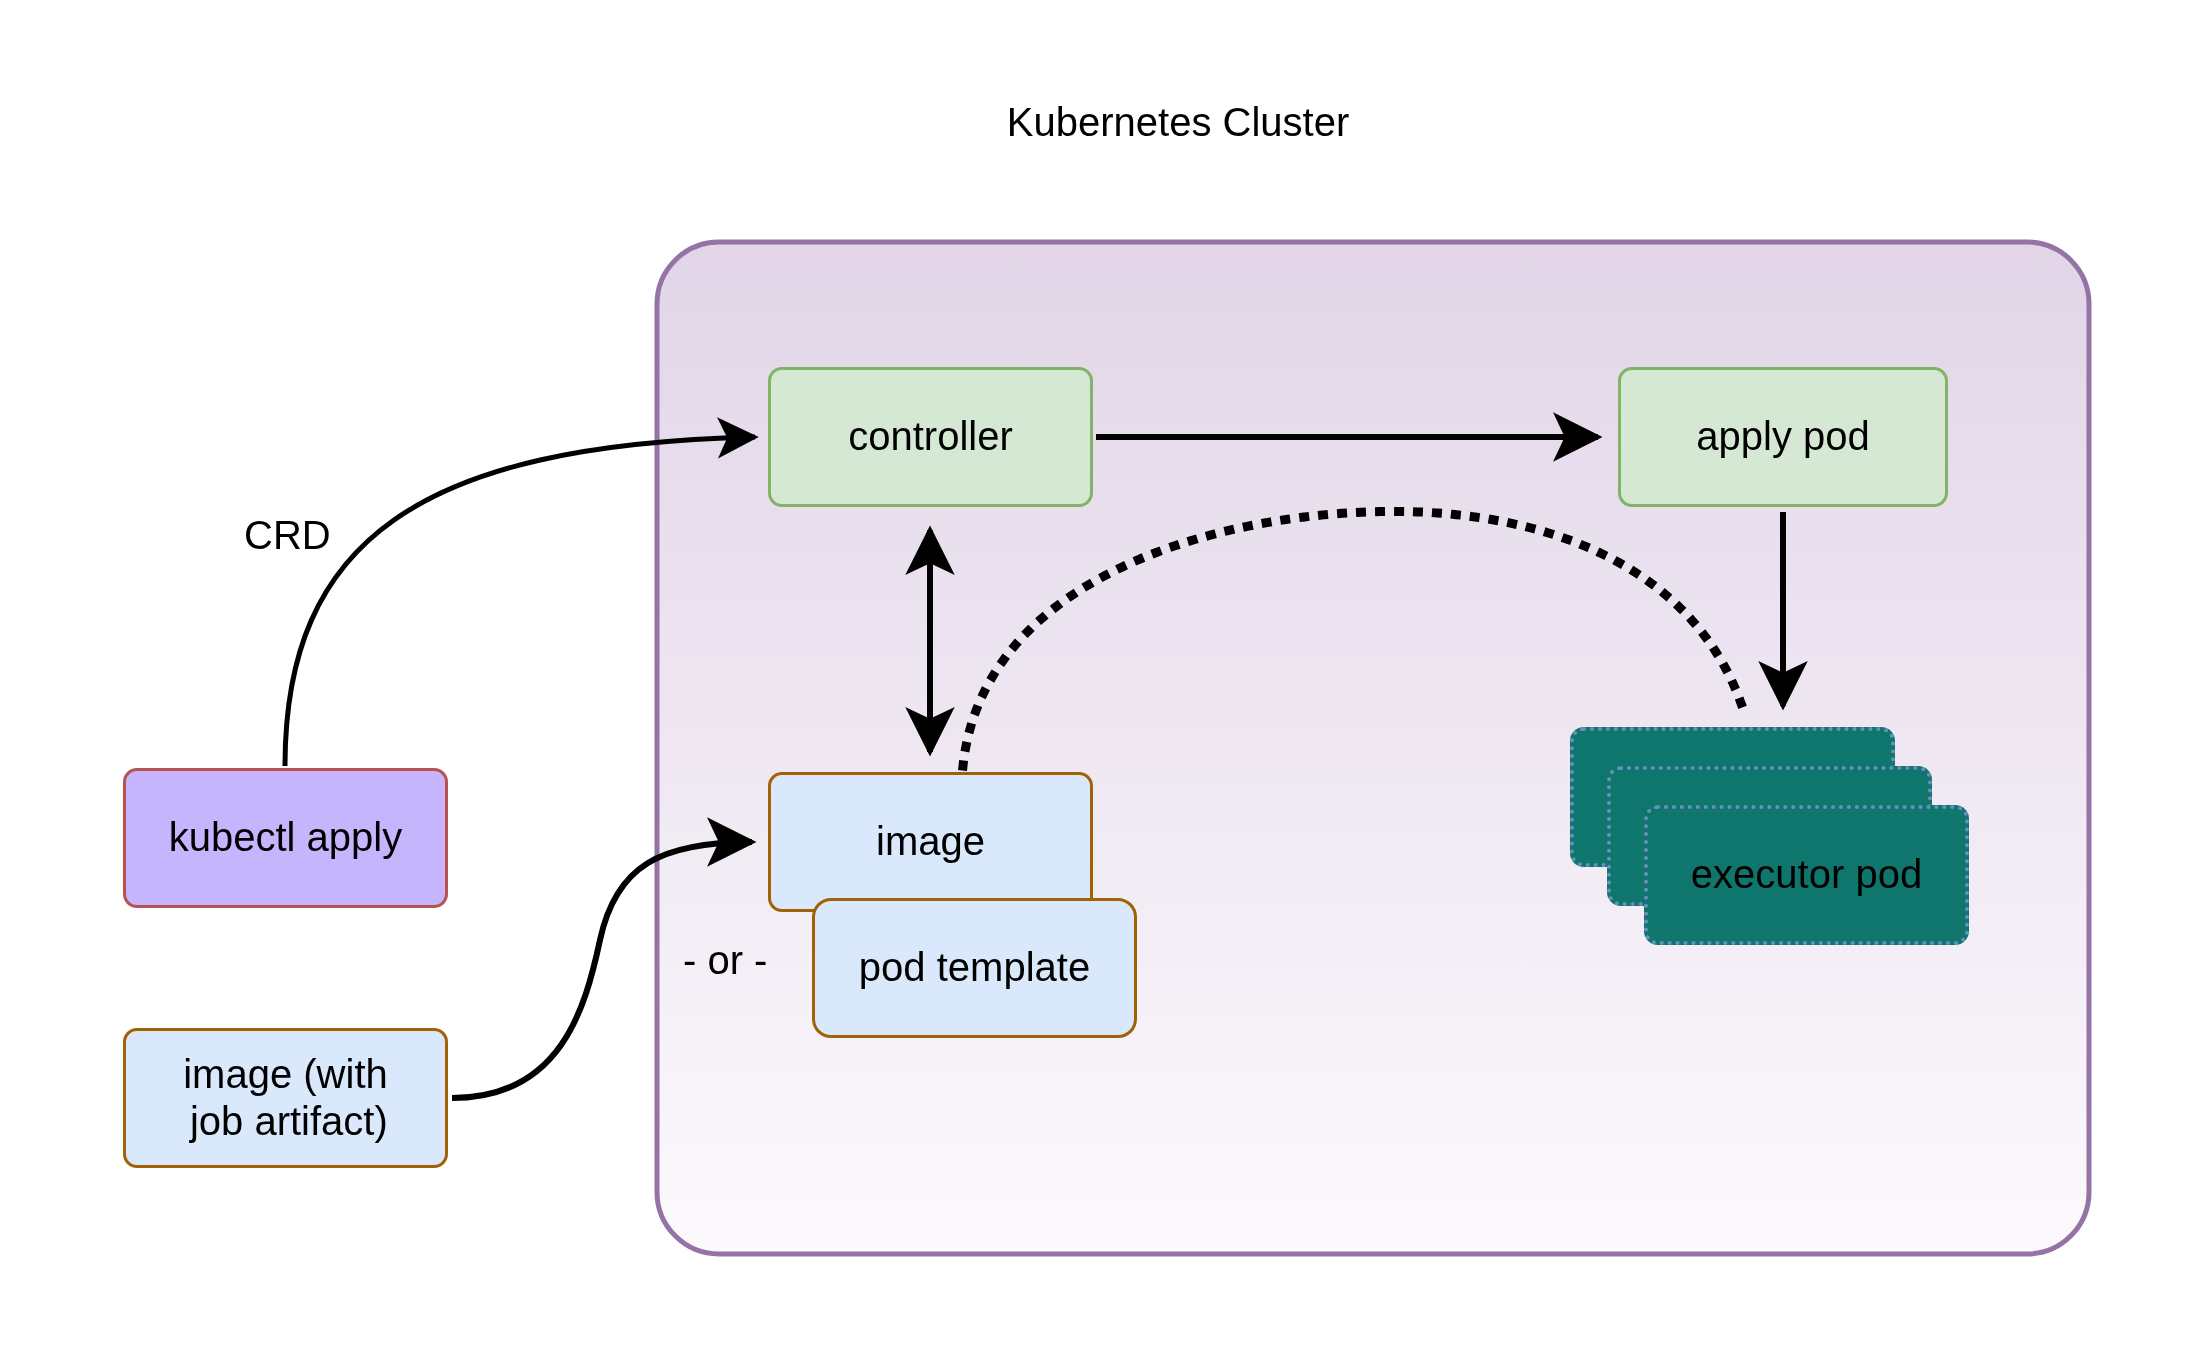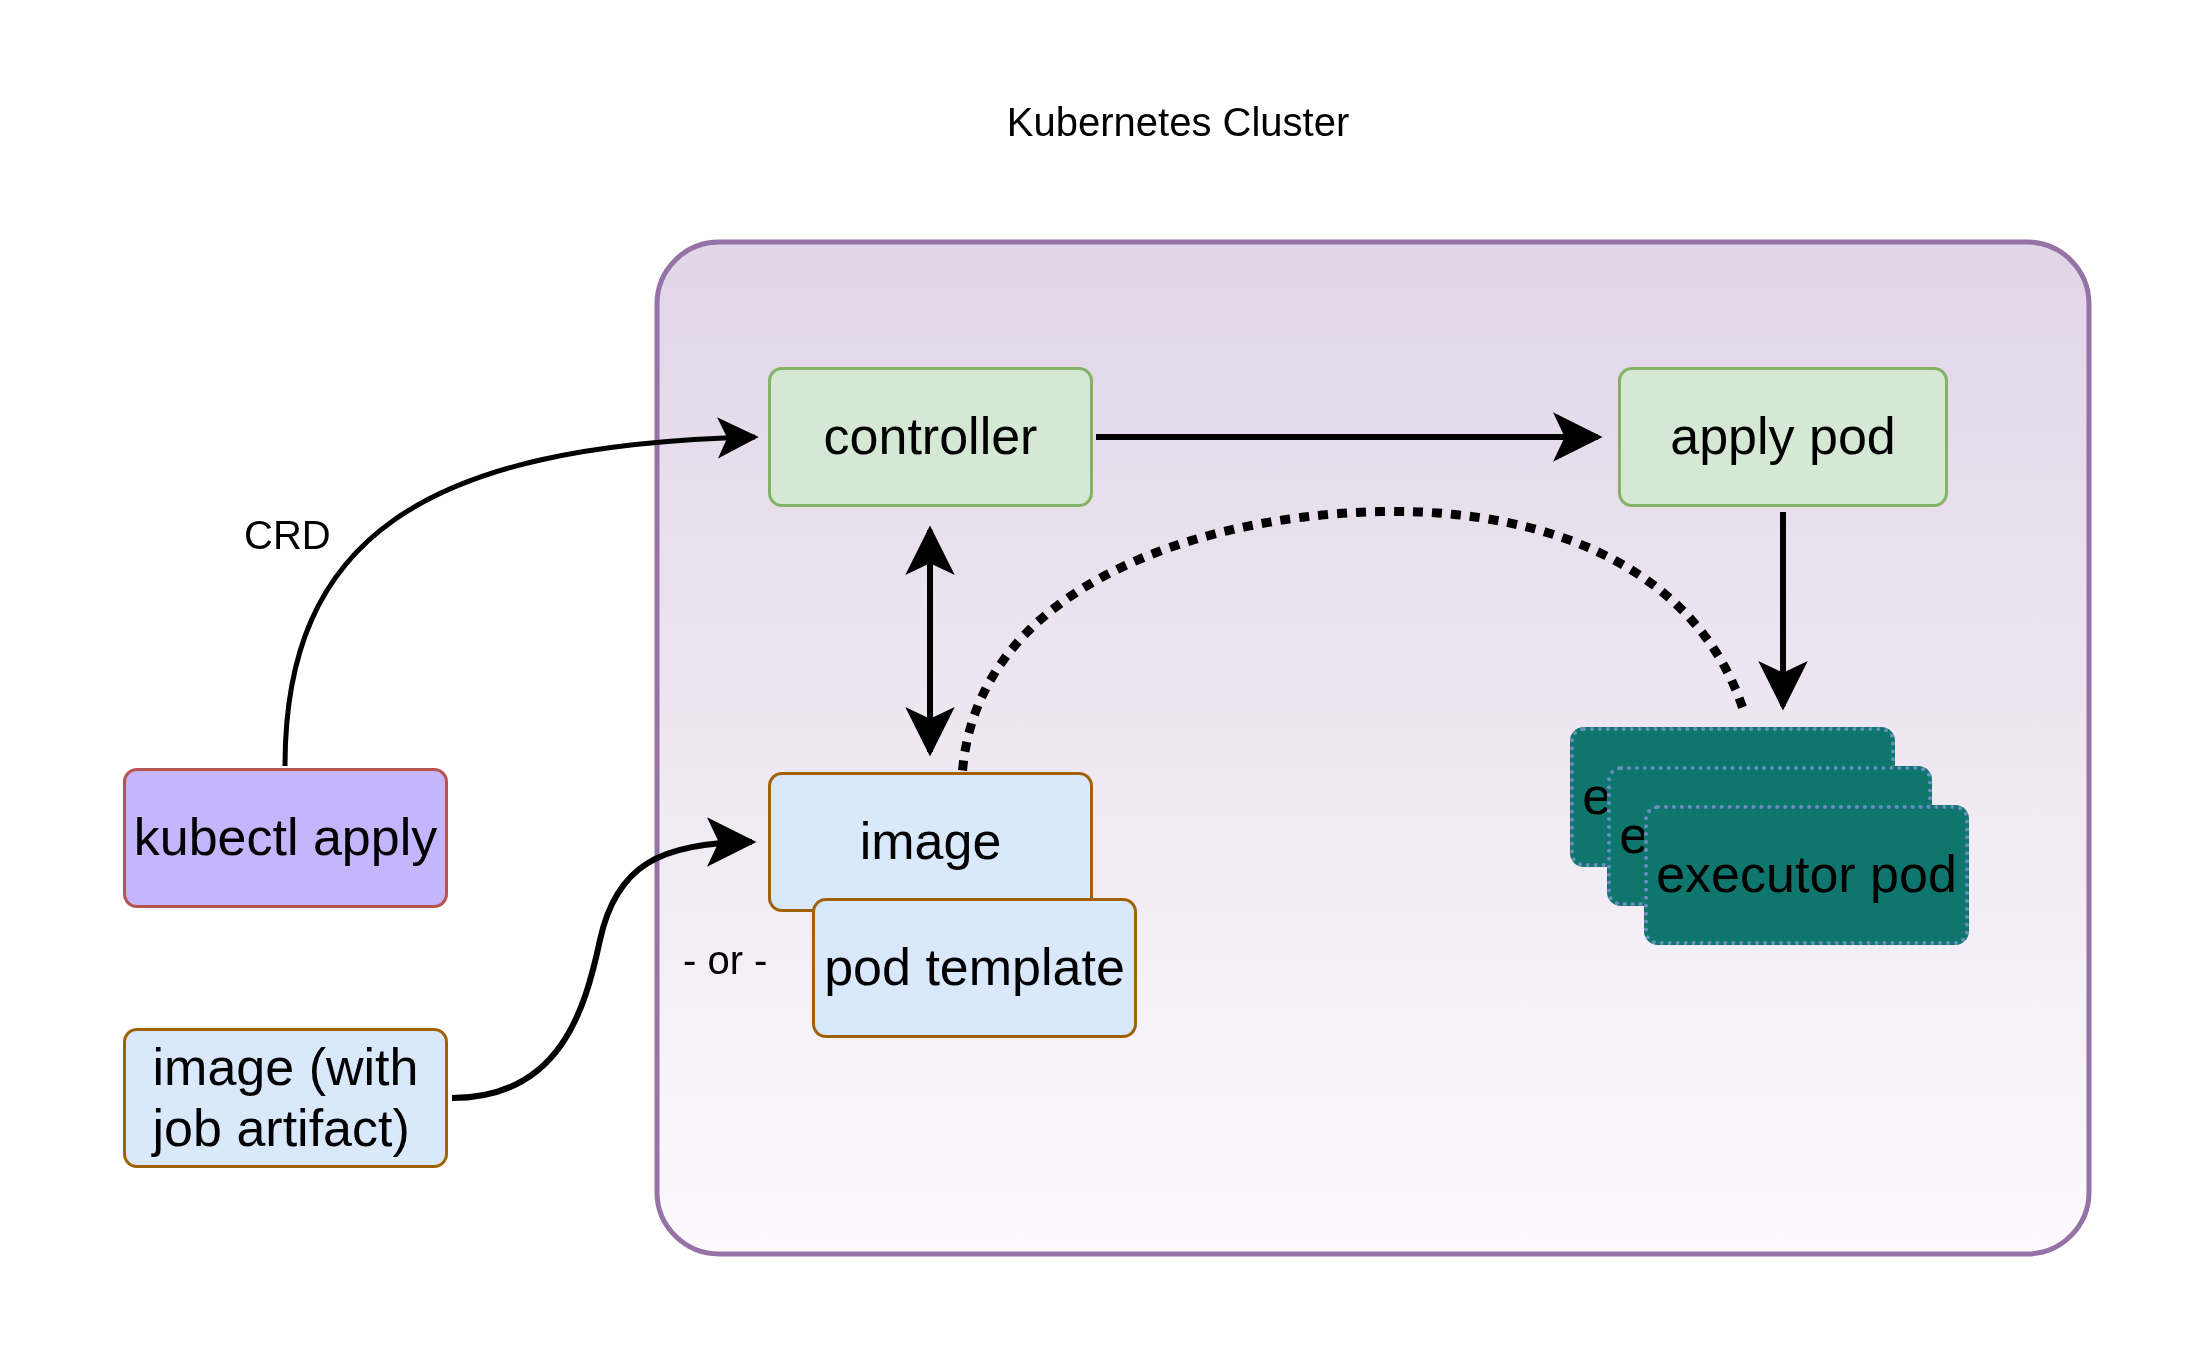--- a/index.html
+++ b/index.html
@@ -27,23 +27,23 @@
     width: 2204px;
     height: 1364px;
     overflow: visible;
   }
   .node {
     position: absolute;
     box-sizing: border-box;
     display: flex;
     align-items: center;
     justify-content: center;
-    text-align: left;
+    text-align: right;
     color: #000000;
-    font-size: 52px;
+    font-size: 40px;
     line-height: 1.18;
     white-space: pre-line;
   }
   .n-green {
     background: #d5e8d4;
     border: 3px solid #82b366;
     border-radius: 14px;
   }
   .n-blue {
     background: #dae8fc;
@@ -133,21 +133,21 @@
   </div>
   <div class="node n-green" style="left:1618px; top:367px; width:330px; height:140px;">
     <span>apply pod</span>
   </div>
 
   <div class="free-label" style="left:683px; top:938px;">- or -</div>
 
   <div class="node n-blue" style="left:768px; top:772px; width:325px; height:140px;">
     <span>image</span>
   </div>
-  <div class="node n-blue" style="left:812px; top:898px; width:325px; height:140px;">
+  <div class="node n-blue" style="left:812px; top:898px; width:325px; height:140px;border-radius:19px;">
     <span>pod template</span>
   </div>
 
   <div class="free-label" style="left:244px; top:513px;">CRD</div>
 
   <div class="node n-red" style="left:123px; top:768px; width:325px; height:140px;">
     <span>kubectl apply</span>
   </div>
   <div class="node n-blue" style="left:123px; top:1028px; width:325px; height:140px;">
     <span>image (with

